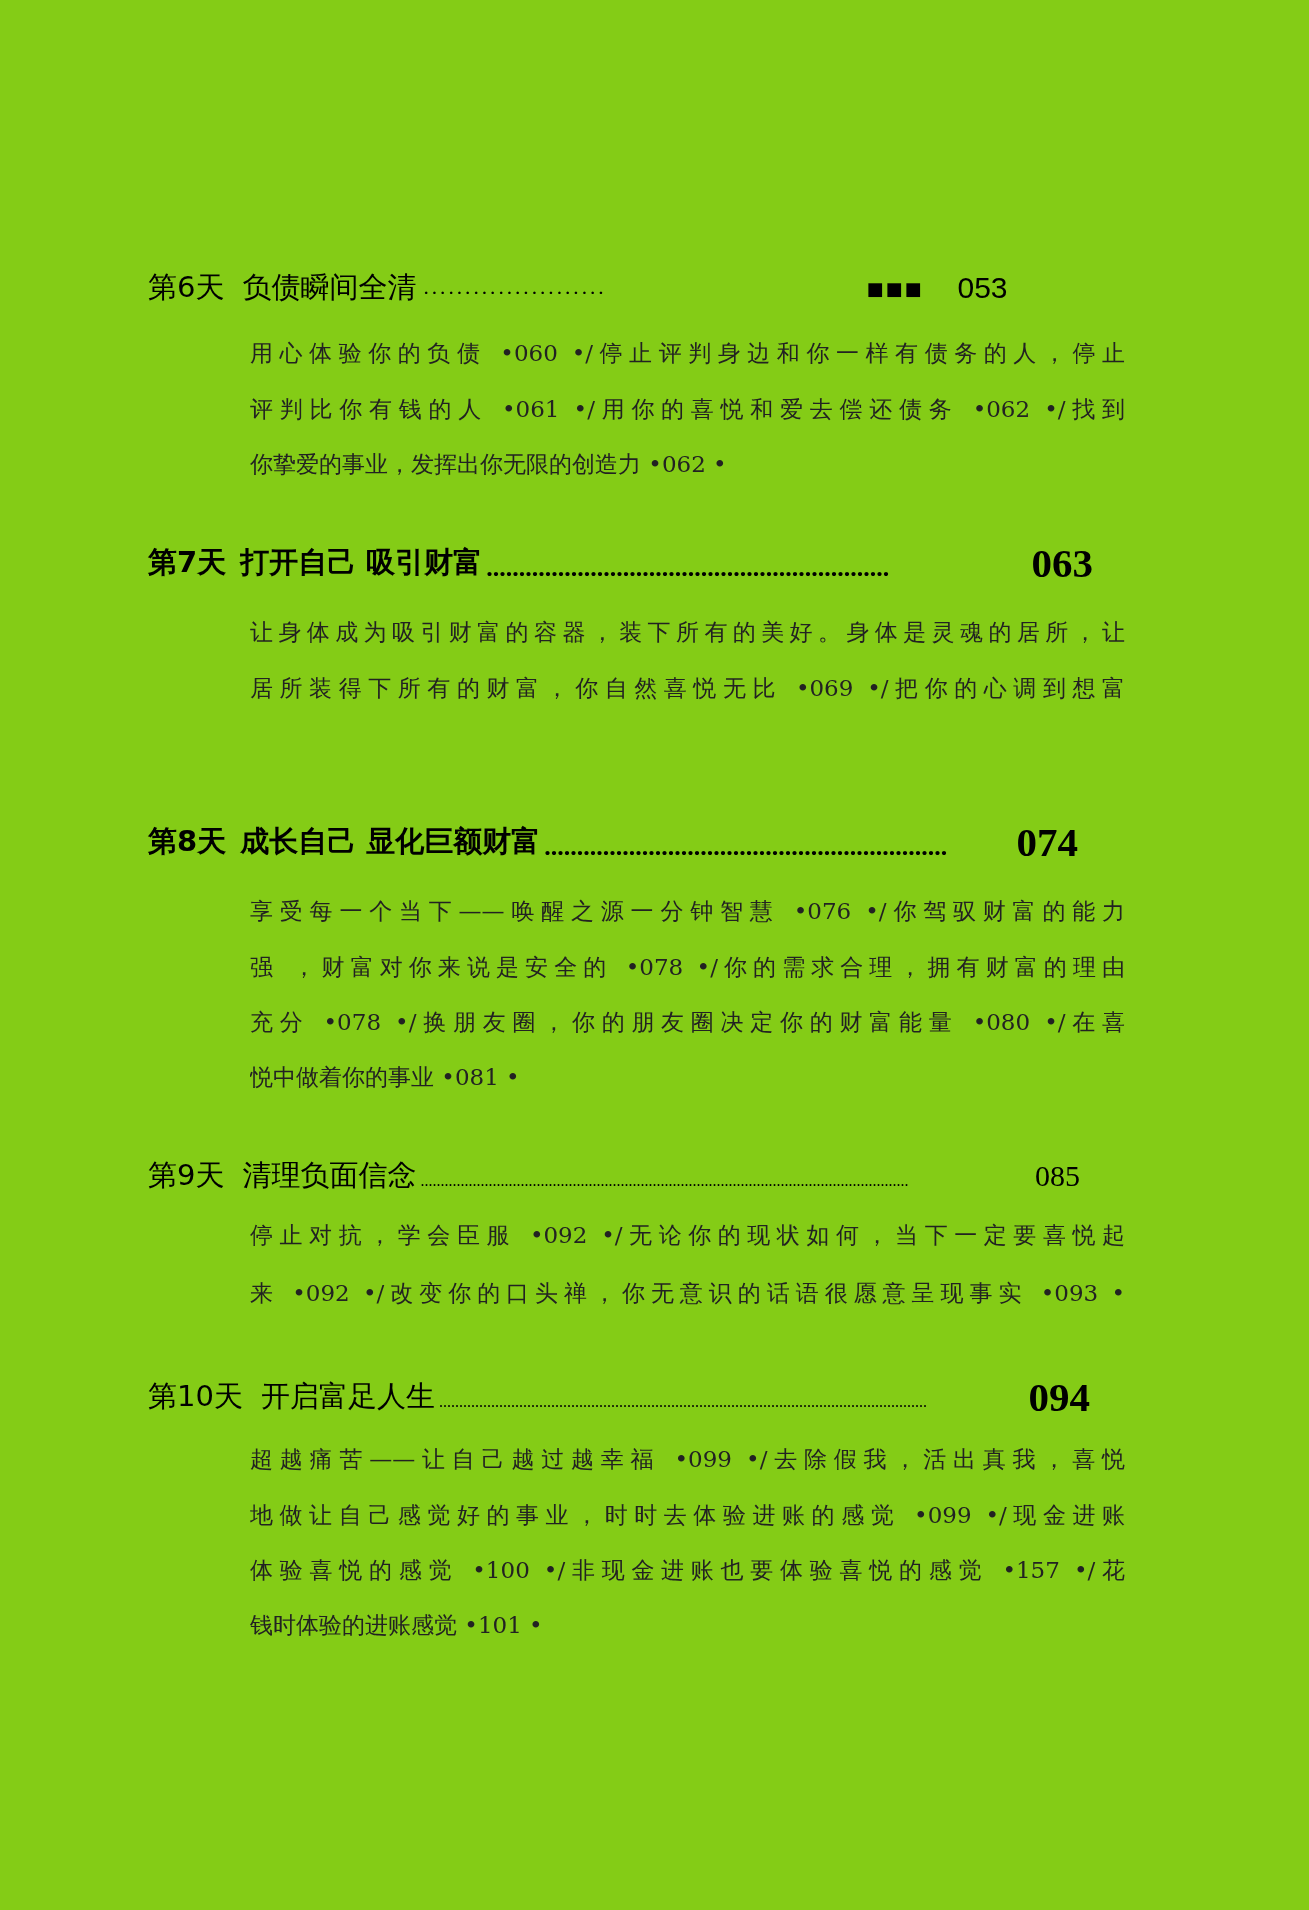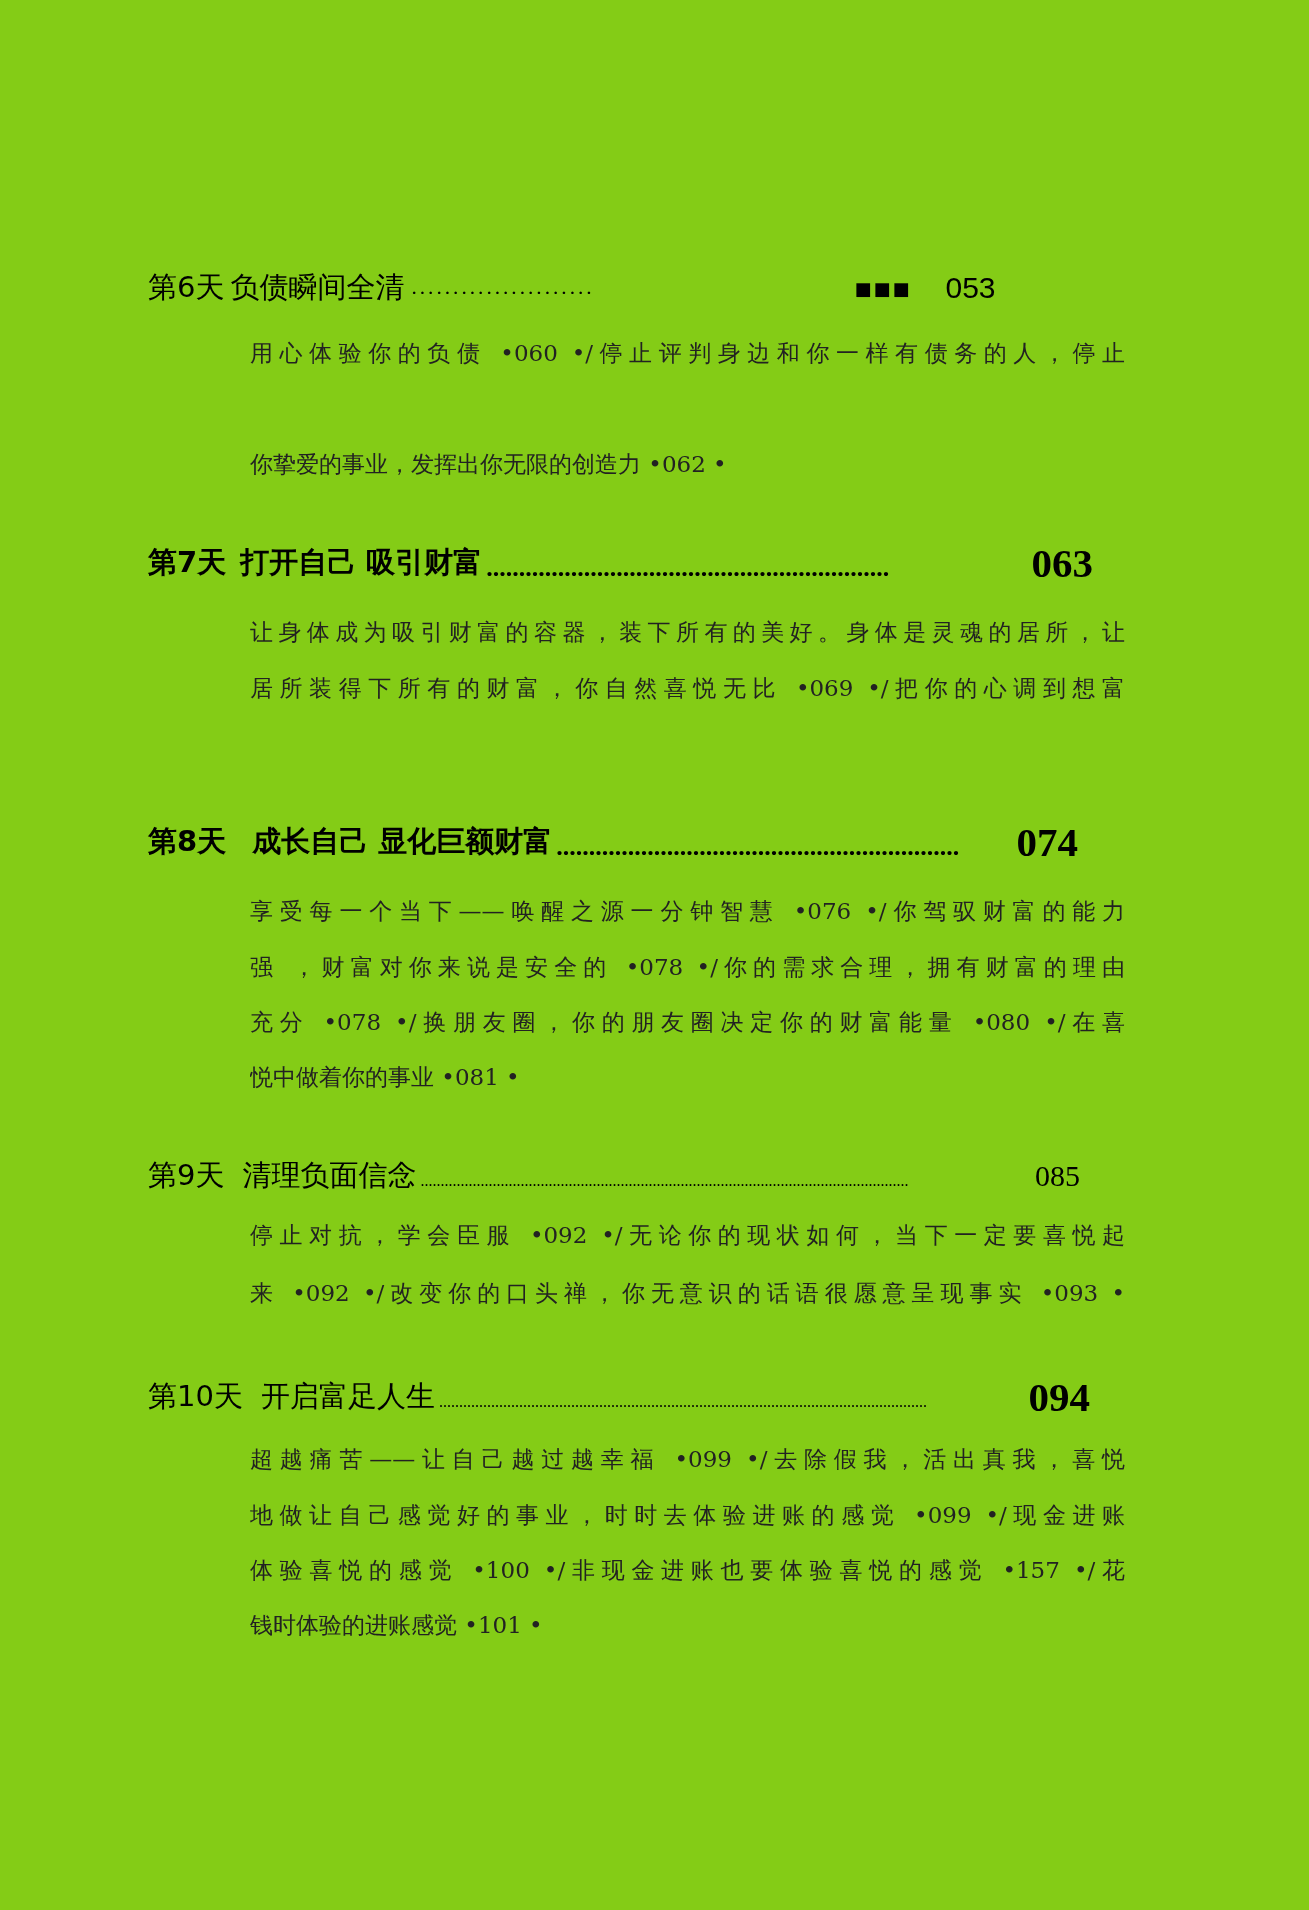--- a/index.html
+++ b/index.html
@@ -31,41 +31,42 @@
   }
   .line.last { text-align-last: left; }
 </style>
 </head>
 <body>
 
 <div class="page">
 
   <div class="heading" style="top:268px;">
     <span class="title">第6天</span>
-    <span class="title" style="margin-left:6px;">负债瞬间全清</span>
+    <span class="title" style="margin-left:18px;">负债瞬间全清</span>
     <span class="leader" style="flex:0 0 auto;width:210px;margin-left:6px;">······················</span>
     <span class="gap-leader"></span>
     <span class="squares">■■■</span>
     <span class="page-num" style="font-size:30px;">053</span>
   </div>
   <div class="line" style="top:337px;">用心体验你的负债  •060   •/停止评判身边和你一样有债务的人，停止</div>
+  <div class="line" style="top:393px;">评判比你有钱的人   •061 •/用你的喜悦和爱去偿还债务 •062 •/找到</div>
   <div class="line last" style="top:448px;">你挚爱的事业，发挥出你无限的创造力 •062  •</div>
 
   <div class="heading h-bold" style="top:543px;">
     <span class="title">第7天</span>
     <span class="title" style="margin-left:14px;">打开自己 吸引财富</span>
     <span class="leader">..............................................................</span>
     <span class="page-num num-bold">063</span>
   </div>
   <div class="line" style="top:616px;">让身体成为吸引财富的容器，装下所有的美好。身体是灵魂的居所，让</div>
   <div class="line" style="top:672px;">居所装得下所有的财富，你自然喜悦无比 •069  •/把你的心调到想富</div>
 
   <div class="heading h-bold" style="top:822px;width:930px;">
     <span class="title">第8天</span>
-    <span class="title" style="margin-left:26px;text-align:right;">成长自己 显化巨额财富</span>
+    <span class="title" style="margin-left:14px;text-align:right;">成长自己 显化巨额财富</span>
     <span class="leader">..............................................................</span>
     <span class="page-num num-bold">074</span>
   </div>
   <div class="line" style="top:895px;">享受每一个当下——唤醒之源一分钟智慧  •076  •/你驾驭财富的能力</div>
   <div class="line" style="top:951px;">强 ，财富对你来说是安全的 •078  •/你的需求合理，拥有财富的理由</div>
   <div class="line" style="top:1006px;">充分  •078  •/换朋友圈，你的朋友圈决定你的财富能量 •080 •/在喜</div>
   <div class="line last" style="top:1061px;">悦中做着你的事业 •081 •</div>
 
   <div class="heading" style="top:1156px;width:932px;">
     <span class="title">第9天</span>

